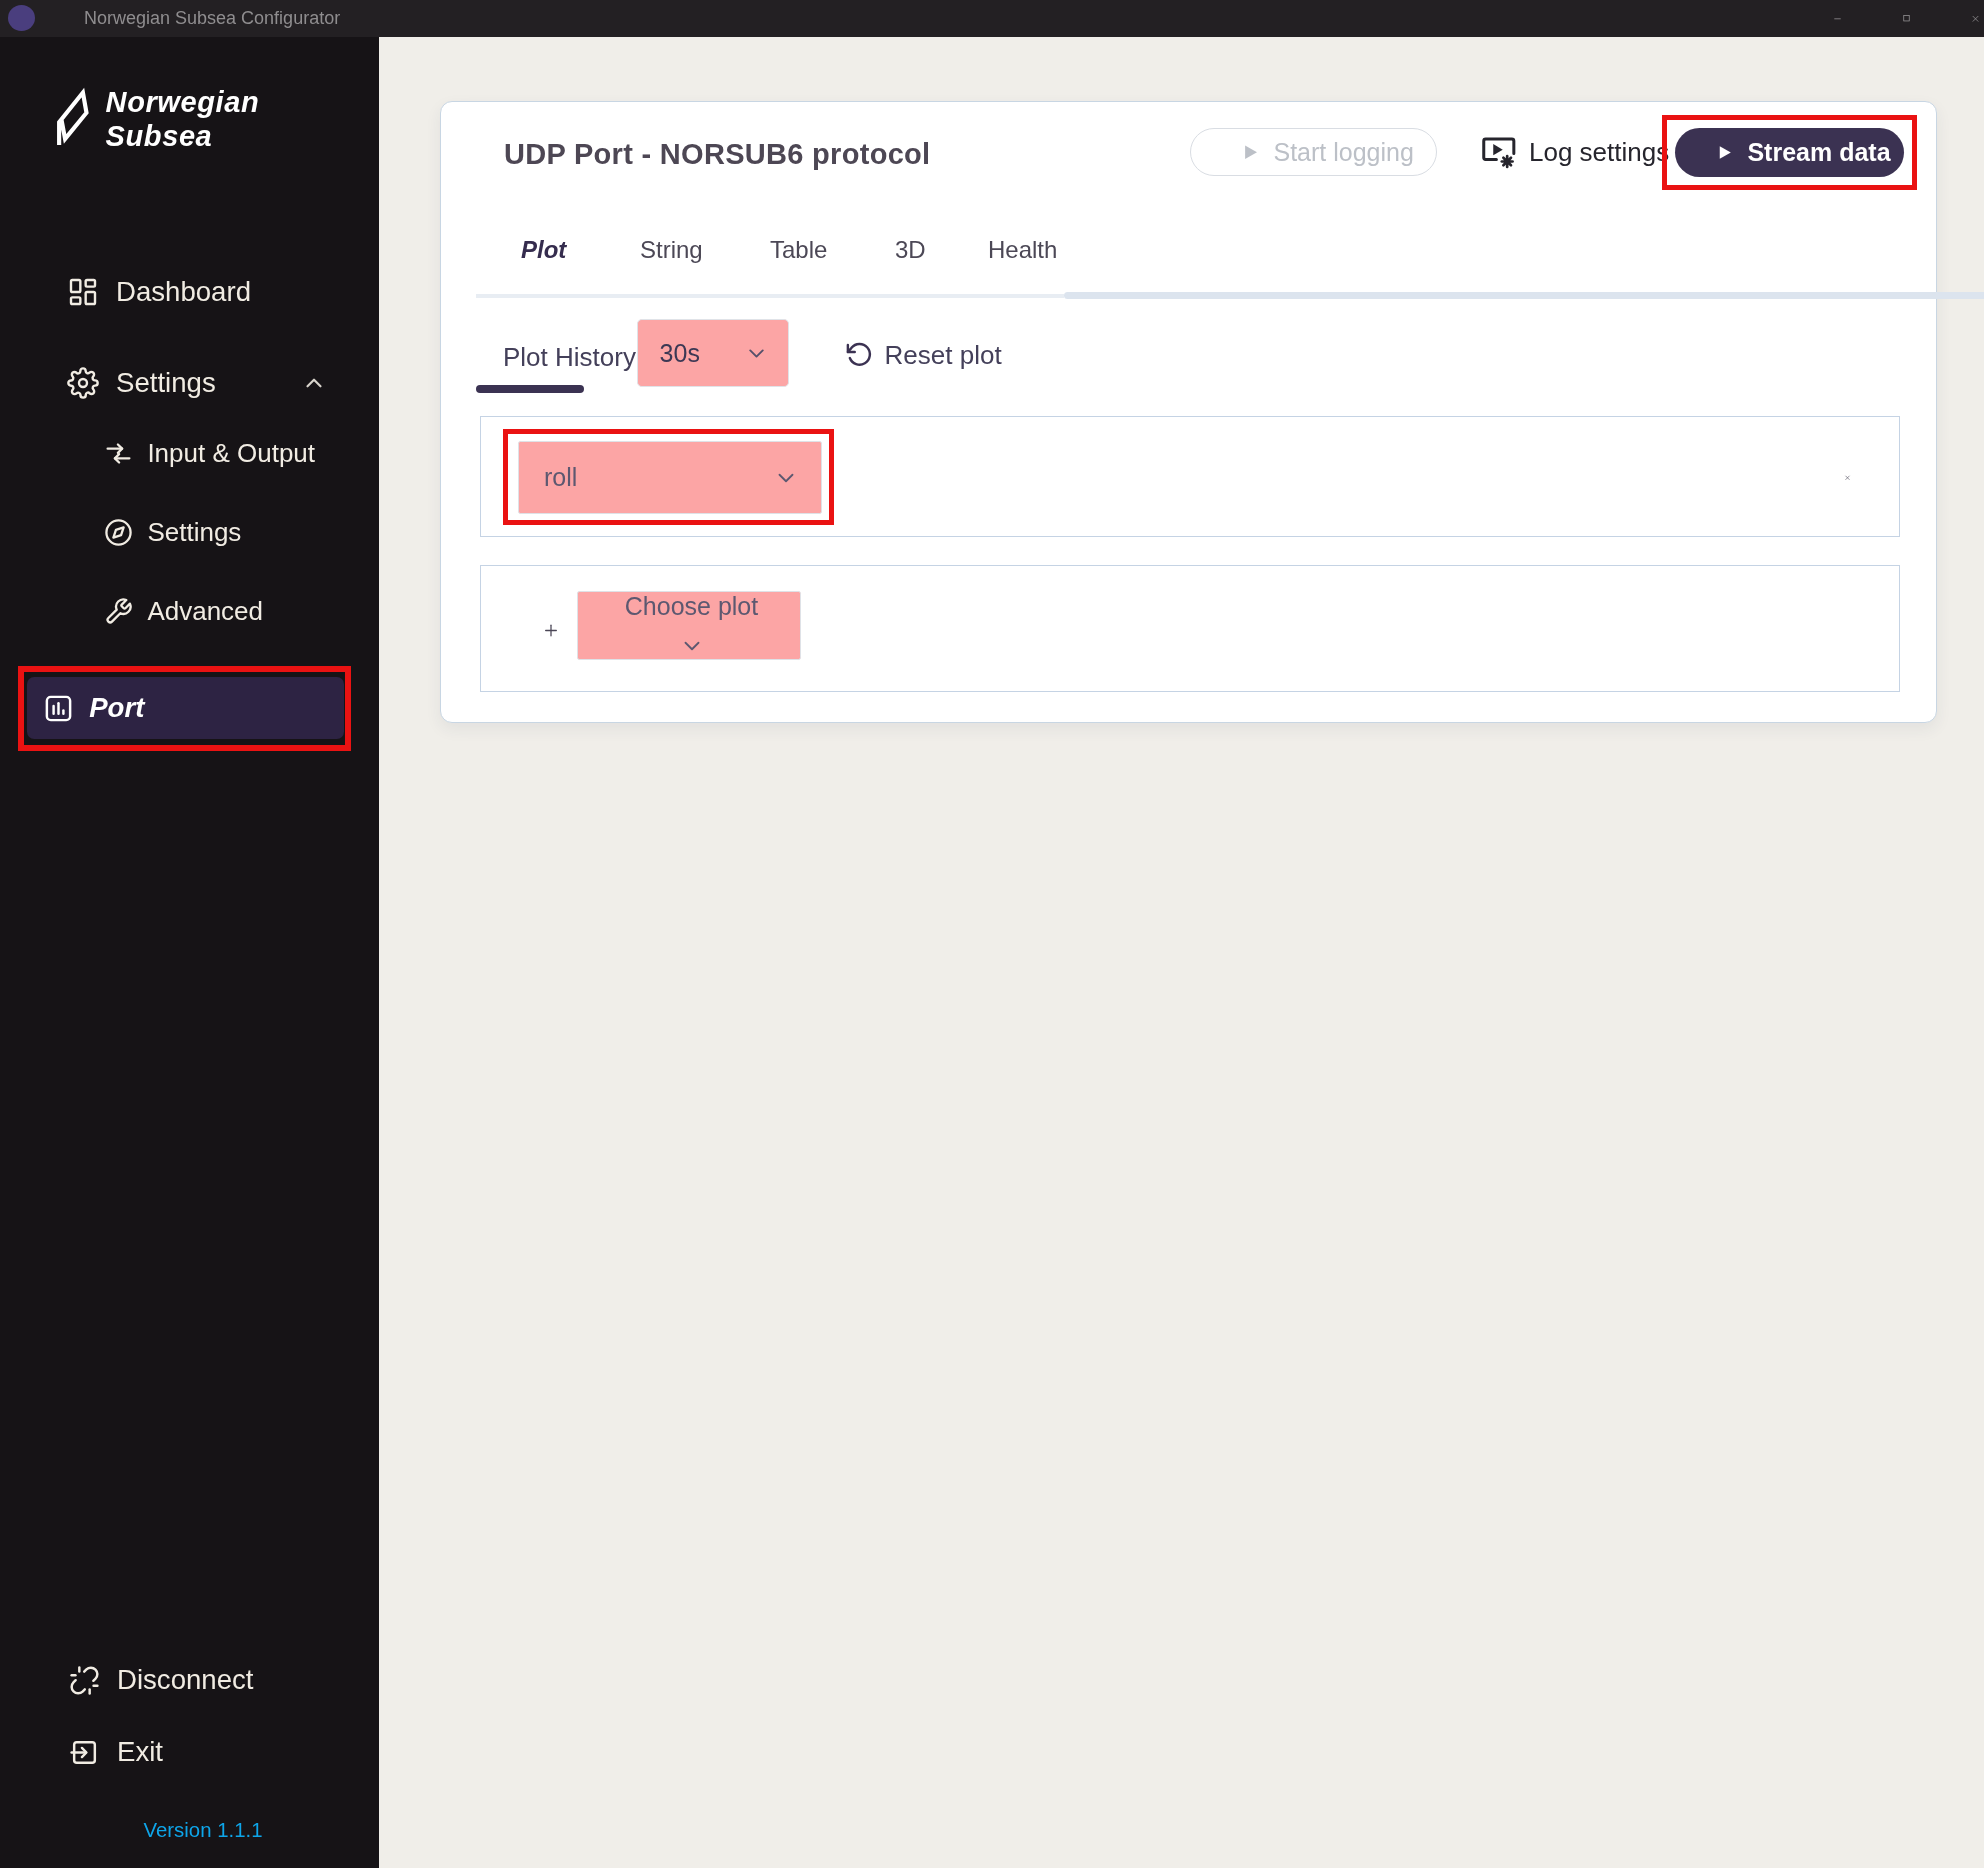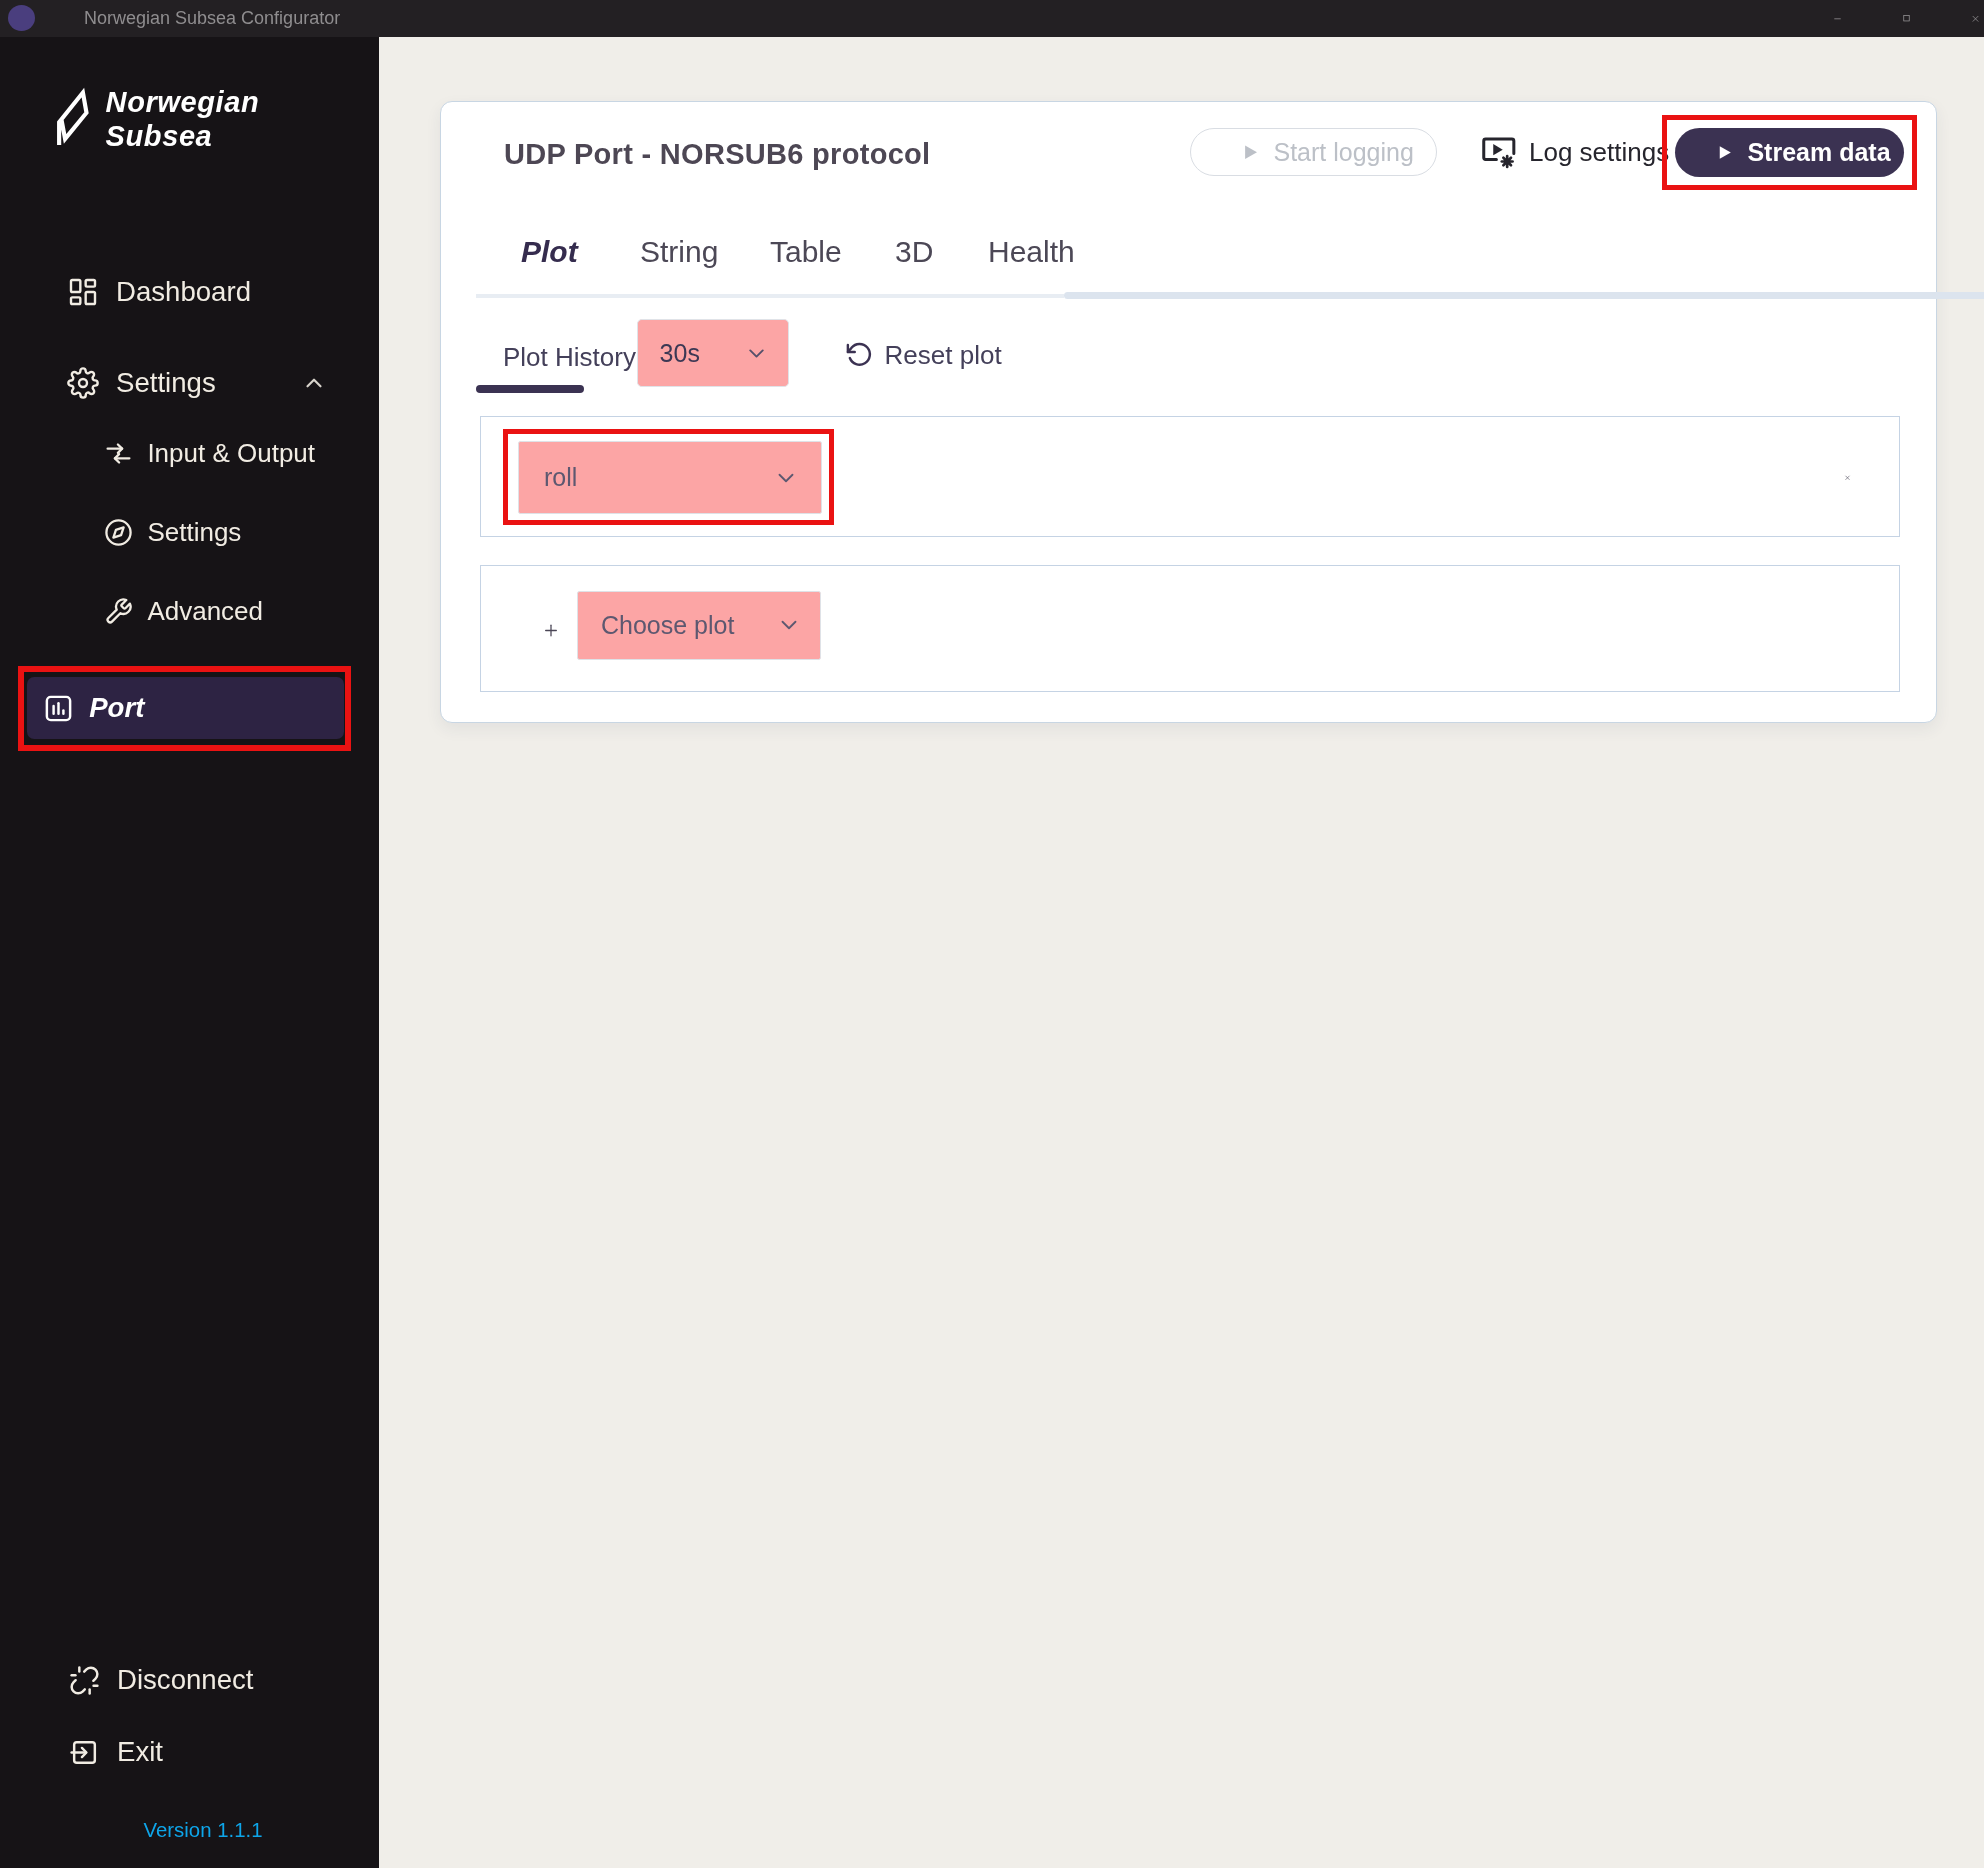--- a/index.html
+++ b/index.html
@@ -46,38 +46,38 @@
 
   
   .card{left:440px;top:101px;width:1497px;height:622px;background:#ffffff;border:1.2px solid var(--card-border);border-radius:12px;box-shadow:0 6px 15.6px rgba(40,60,90,.07);}
   .card-title{left:36px;top:36px;font-size:29px;font-weight:bold;color:var(--ink);letter-spacing:0.3px;}
 
   .pill{border-radius:598px;display:flex;align-items:center;justify-content:center;gap:13px;cursor:pointer;}
   .start-btn{left:749px;top:26px;width:247px;height:48px;background:#fff;border:1.2px solid #d9dde3;color:var(--disabled);font-size:25px;font-weight:normal;text-align:right;}
   .logset-btn{left:1011px;top:24px;height:52px;display:flex;align-items:center;gap:12px;background:transparent;border:none;cursor:pointer;color:#26252d;font-size:26px;}
   .stream-btn{left:1234px;top:26px;width:229px;height:49px;background:var(--accent);border:none;color:#fff;font-size:25px;font-weight:bold;}
 
-  .tab{top:133px;height:30px;font-size:30px;color:#4c4856;background:none;border:none;cursor:pointer;text-align:center;}
+  .tab{top:133px;height:30px;font-size:24px;color:#4c4856;background:none;border:none;cursor:pointer;text-align:center;}
   .tab.active{color:#352c4e;font-weight:bold;font-style:italic;}
   .tab-indicator{left:35px;top:283px;width:108px;height:8.4px;background:var(--accent);border-radius:4.2px;}
   .tab-line-a{left:35px;top:192px;width:588px;height:3.6px;background:#e8edf3;}
   .tab-line-b{left:623px;top:190px;width:1443px;height:7.2px;background:#dce4ee;border-radius:3.6px;}
   .tab-line-b{width:1433px;}
 
   .ph-label{left:35px;top:240px;font-size:26px;color:var(--ink-soft);}
   .select{background:#fca5a5;border:1.2px solid var(--select-border);display:flex;align-items:center;justify-content:space-between;cursor:pointer;color:var(--muted);font-size:25px;}
   .history-select{left:196px;top:217px;width:152px;height:68px;border-radius:4.8px;border-color:#e0e3e8;padding:0 19px 0 21.6px;color:#3c3854;}
   .reset-btn{left:377px;top:232px;height:42px;display:flex;align-items:center;gap:12px;background:none;border:none;cursor:pointer;color:var(--ink-soft);font-size:26px;}
   .reset-btn svg{color:var(--accent);}
 
   .row-container{left:39px;width:1420px;border:1.2px solid var(--container-border);border-radius:0;background:#fff;}
   .container-roll{top:314px;height:121px;}
   .container-add{top:463px;height:127px;}
   .roll-select{left:37px;top:24px;width:304px;height:73px;border-radius:2.4px;padding:0 21.6px 0 25px;}
-  .choose-select{left:96px;top:24.6px;width:244px;height:69px;border-radius:2.4px;padding:0 18px 0 23px;}
+  .choose-select{left:96px;top:24.6px;width:224px;height:69px;border-radius:2.4px;padding:0 18px 0 23px;flex-direction:column;}
   .close-btn{left:1336px;top:44px;width:34px;height:34px;display:flex;align-items:center;justify-content:center;background:none;border:none;cursor:pointer;color:#4a4656;}
   .plus-btn{left:35px;top:40px;width:43px;height:48px;display:flex;align-items:center;justify-content:center;background:none;border:none;cursor:pointer;color:#4a4656;}
 
   .anno-data{left:18px;top:629px;width:333px;height:85px;border-width:6px;}
   .anno-stream{left:1221px;top:12.6px;width:255px;height:75px;}
   .anno-roll{left:62px;top:327px;width:331px;height:96px;}
 </style>
 </head>
 <body>
 

